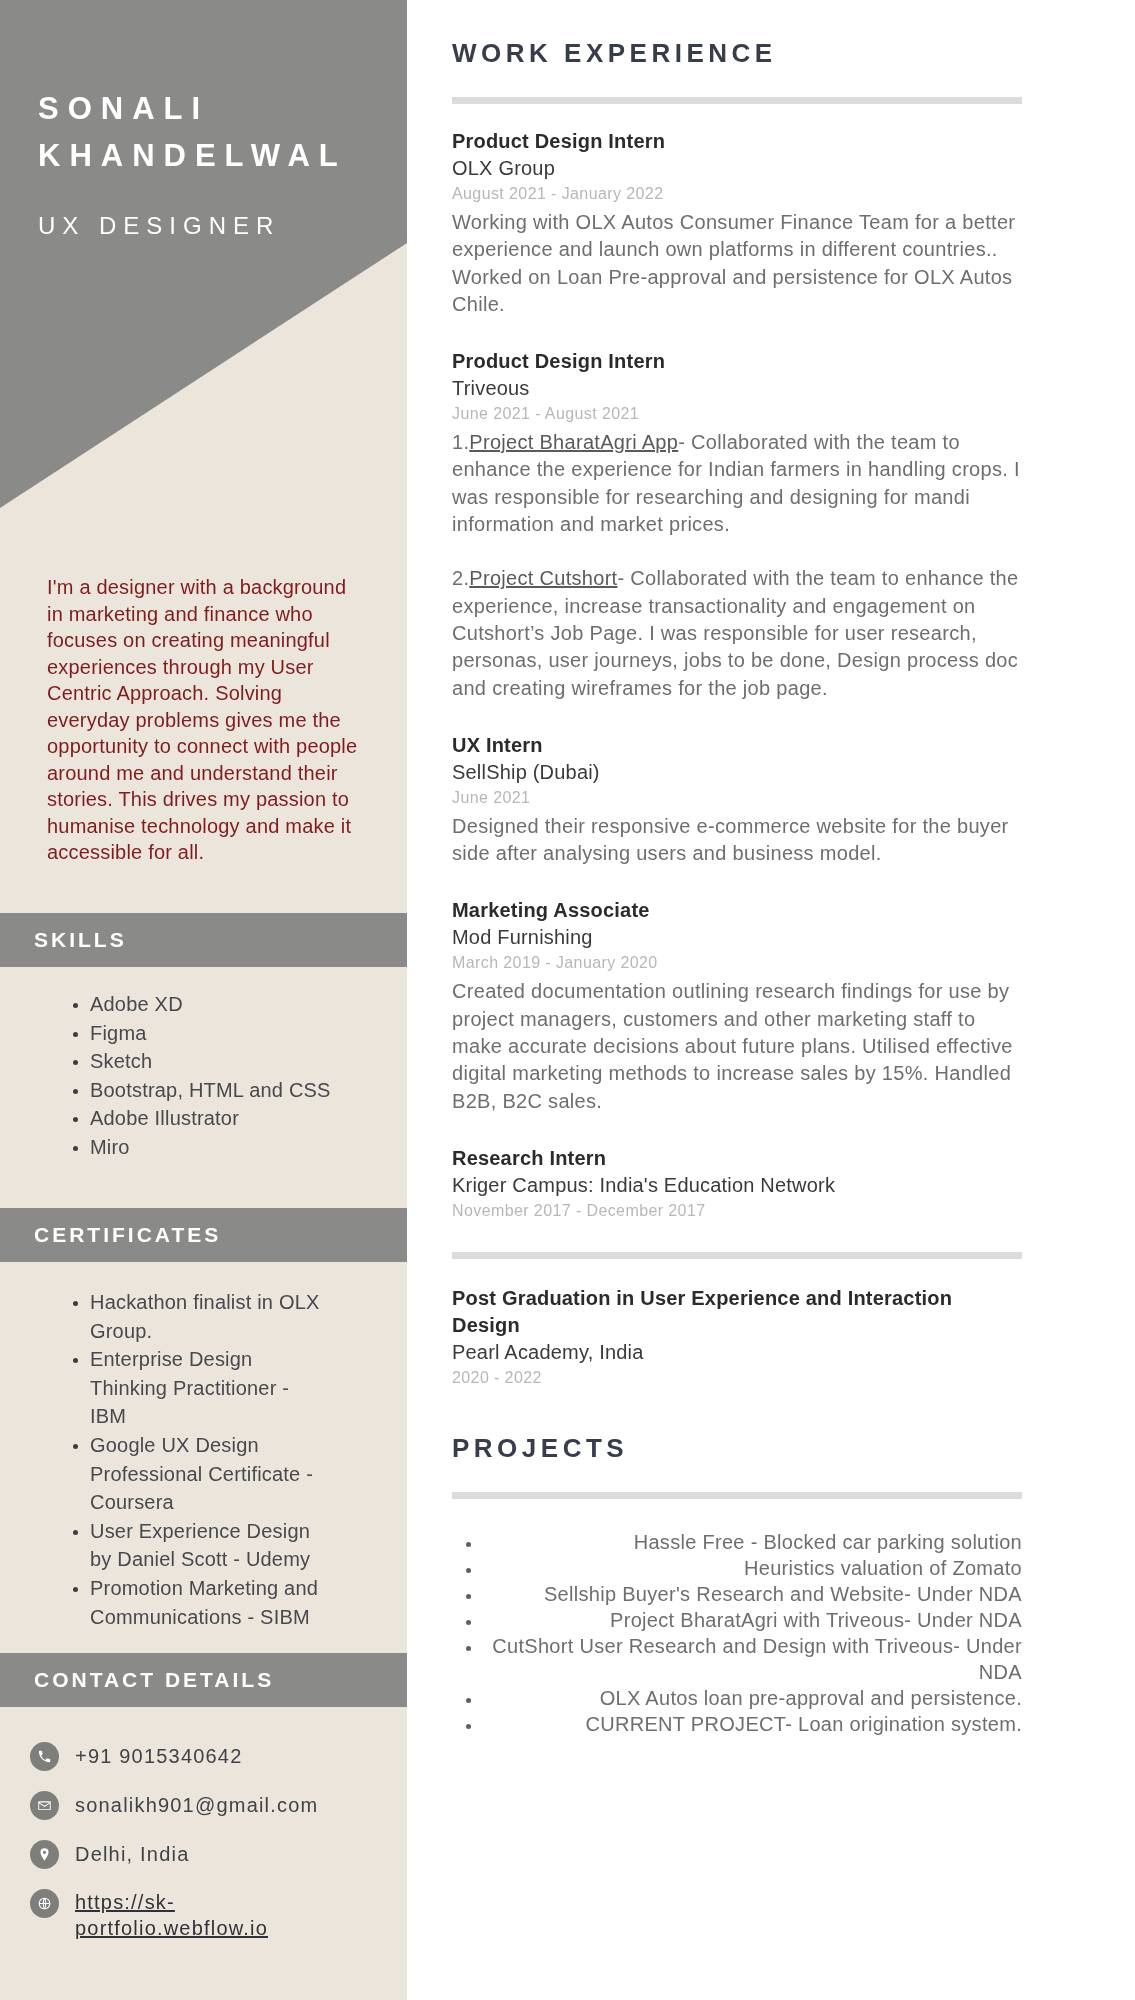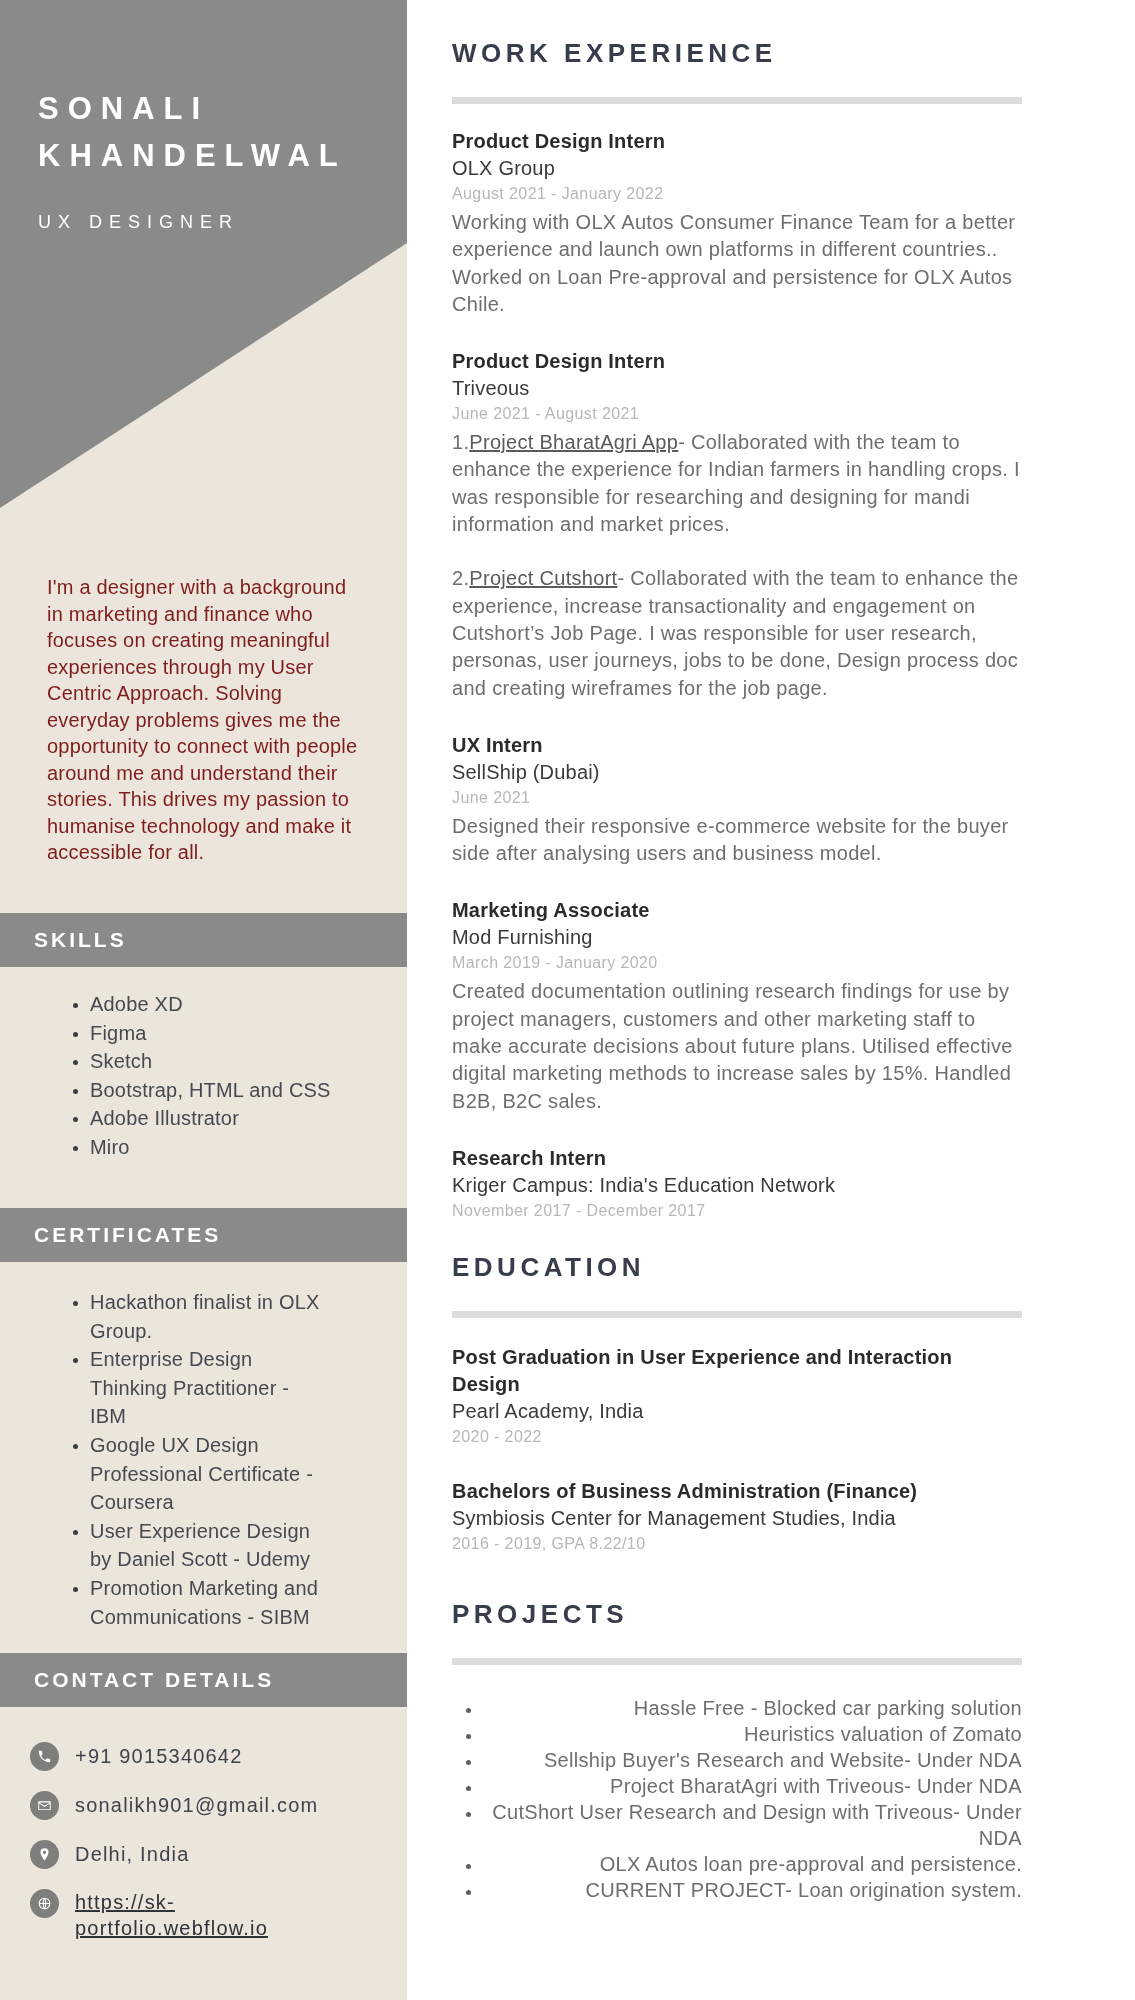--- a/index.html
+++ b/index.html
@@ -14,21 +14,21 @@
   .wedge {
     position:absolute; left:0; top:0; width:407px; height:508px; background:#8a8a88;
     clip-path: polygon(0 0, 100% 0, 100% 243px, 0 508px);
   }
   .name {
     position:absolute; left:38px; top:85px; color:#ffffff;
     font-size:31px; font-weight:bold; letter-spacing:9px; line-height:47px;
   }
   .role {
     position:absolute; left:38px; top:212px; color:#ffffff;
-    font-size:18px; font-weight:400; letter-spacing:7px;
+    font-size:24px; font-weight:400; letter-spacing:7px;
   }
   .about {
     position:absolute; left:35px; top:562px; width:314px; margin:12px;
     font-size:20px; line-height:26.5px; letter-spacing:0.2px; color:#7f1d1d;
   }
   .bar {
     position:absolute; left:0; width:407px; height:54px; background:#8a8a88;
     color:#ffffff; font-weight:bold; font-size:21px; letter-spacing:3px;
     line-height:54px; padding-left:34px;
   }
@@ -196,32 +196,26 @@
             <p><span>Created documentation outlining research findings for use by project managers, customers and other marketing staff to make accurate decisions about future plans. Utilised effective digital marketing methods to increase sales by 15%. Handled B2B, B2C sales.</span></p>
           </div>
         </div>
         <div class="entry">
           <h3>Research Intern</h3>
           <div class="company">Kriger Campus: India's Education Network</div>
           <div class="date">November 2017 - December 2017</div>
         </div>
       </div>
 
-    <h2 class="sec-title" id="edu-title">EDUCATION</h2>
     <div class="rule"></div>
     <div id="edu-entries">
         <div class="entry">
           <h3>Post Graduation in User Experience and Interaction Design</h3>
           <div class="company">Pearl Academy, India</div>
           <div class="date">2020 - 2022</div>
-        </div>
-        <div class="entry">
-          <h3>Bachelors of Business Administration (Finance)</h3>
-          <div class="company">Symbiosis Center for Management Studies, India</div>
-          <div class="date">2016 - 2019, GPA 8.22/10</div>
         </div>
       </div>
 
     <h2 class="sec-title" id="proj-title">PROJECTS</h2>
     <div class="rule"></div>
     <ul id="projects-list">
         <li>Hassle Free - Blocked car parking solution</li>
         <li>Heuristics valuation of Zomato</li>
         <li>Sellship Buyer's Research and Website- Under NDA</li>
         <li>Project BharatAgri with Triveous- Under NDA</li>

